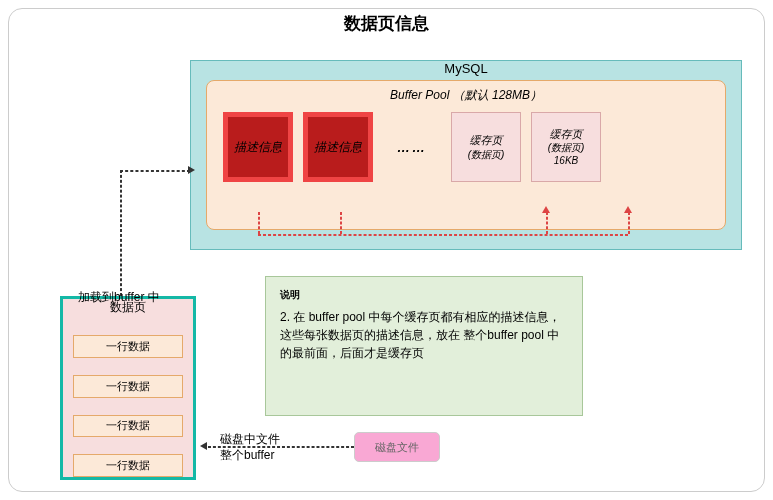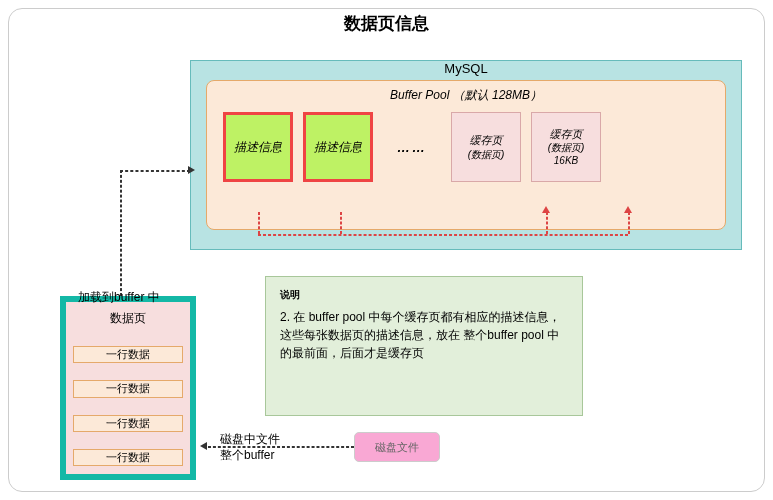--- a/index.html
+++ b/index.html
@@ -53,22 +53,22 @@
   .bp-row {
     display: flex;
     align-items: center;
     gap: 10px;
     width: 100%;
     padding: 0 16px;
     position: relative;
   }
   .desc-block {
     width: 70px; height: 70px;
-    background: #bef264;
-    border: 3px solid #ef4444;
+    background: #b91c1c;
+    border: 5px solid #ef4444;
     display: flex;
     align-items: center;
     justify-content: center;
     font-size: 12px;
     text-align: center;
   }
   .dots {
     font-size: 13px;
     font-weight: bold;
     letter-spacing: 2px;
@@ -111,25 +111,24 @@
     line-height: 1.5;
   }
   .explain-title { font-size: 10px; font-weight: bold; margin-bottom: 6px; }
   .explain p { margin-bottom: 6px; }
   
   .datapage {
     position: absolute;
     left: 60px; top: 296px;
     width: 136px; height: 184px;
     background: #f7dede;
-    border: 6px solid #14b8a6;
-    display: flex;
-    flex-direction: column;
-    align-items: center;
-    padding: 8px;
+    border: 3px solid #14b8a6;
+    display: flex;
+    flex-direction: column;
+    align-items: center;
     gap: 6px;
   }
   .dp-title { font-size: 12px; margin-bottom: 2px; }
   .row-item {
     width: 110px; height: 30px;
     background: #fce9d8;
     border: 1px solid #e5a96a;
     display: flex;
     align-items: center;
     justify-content: center;

